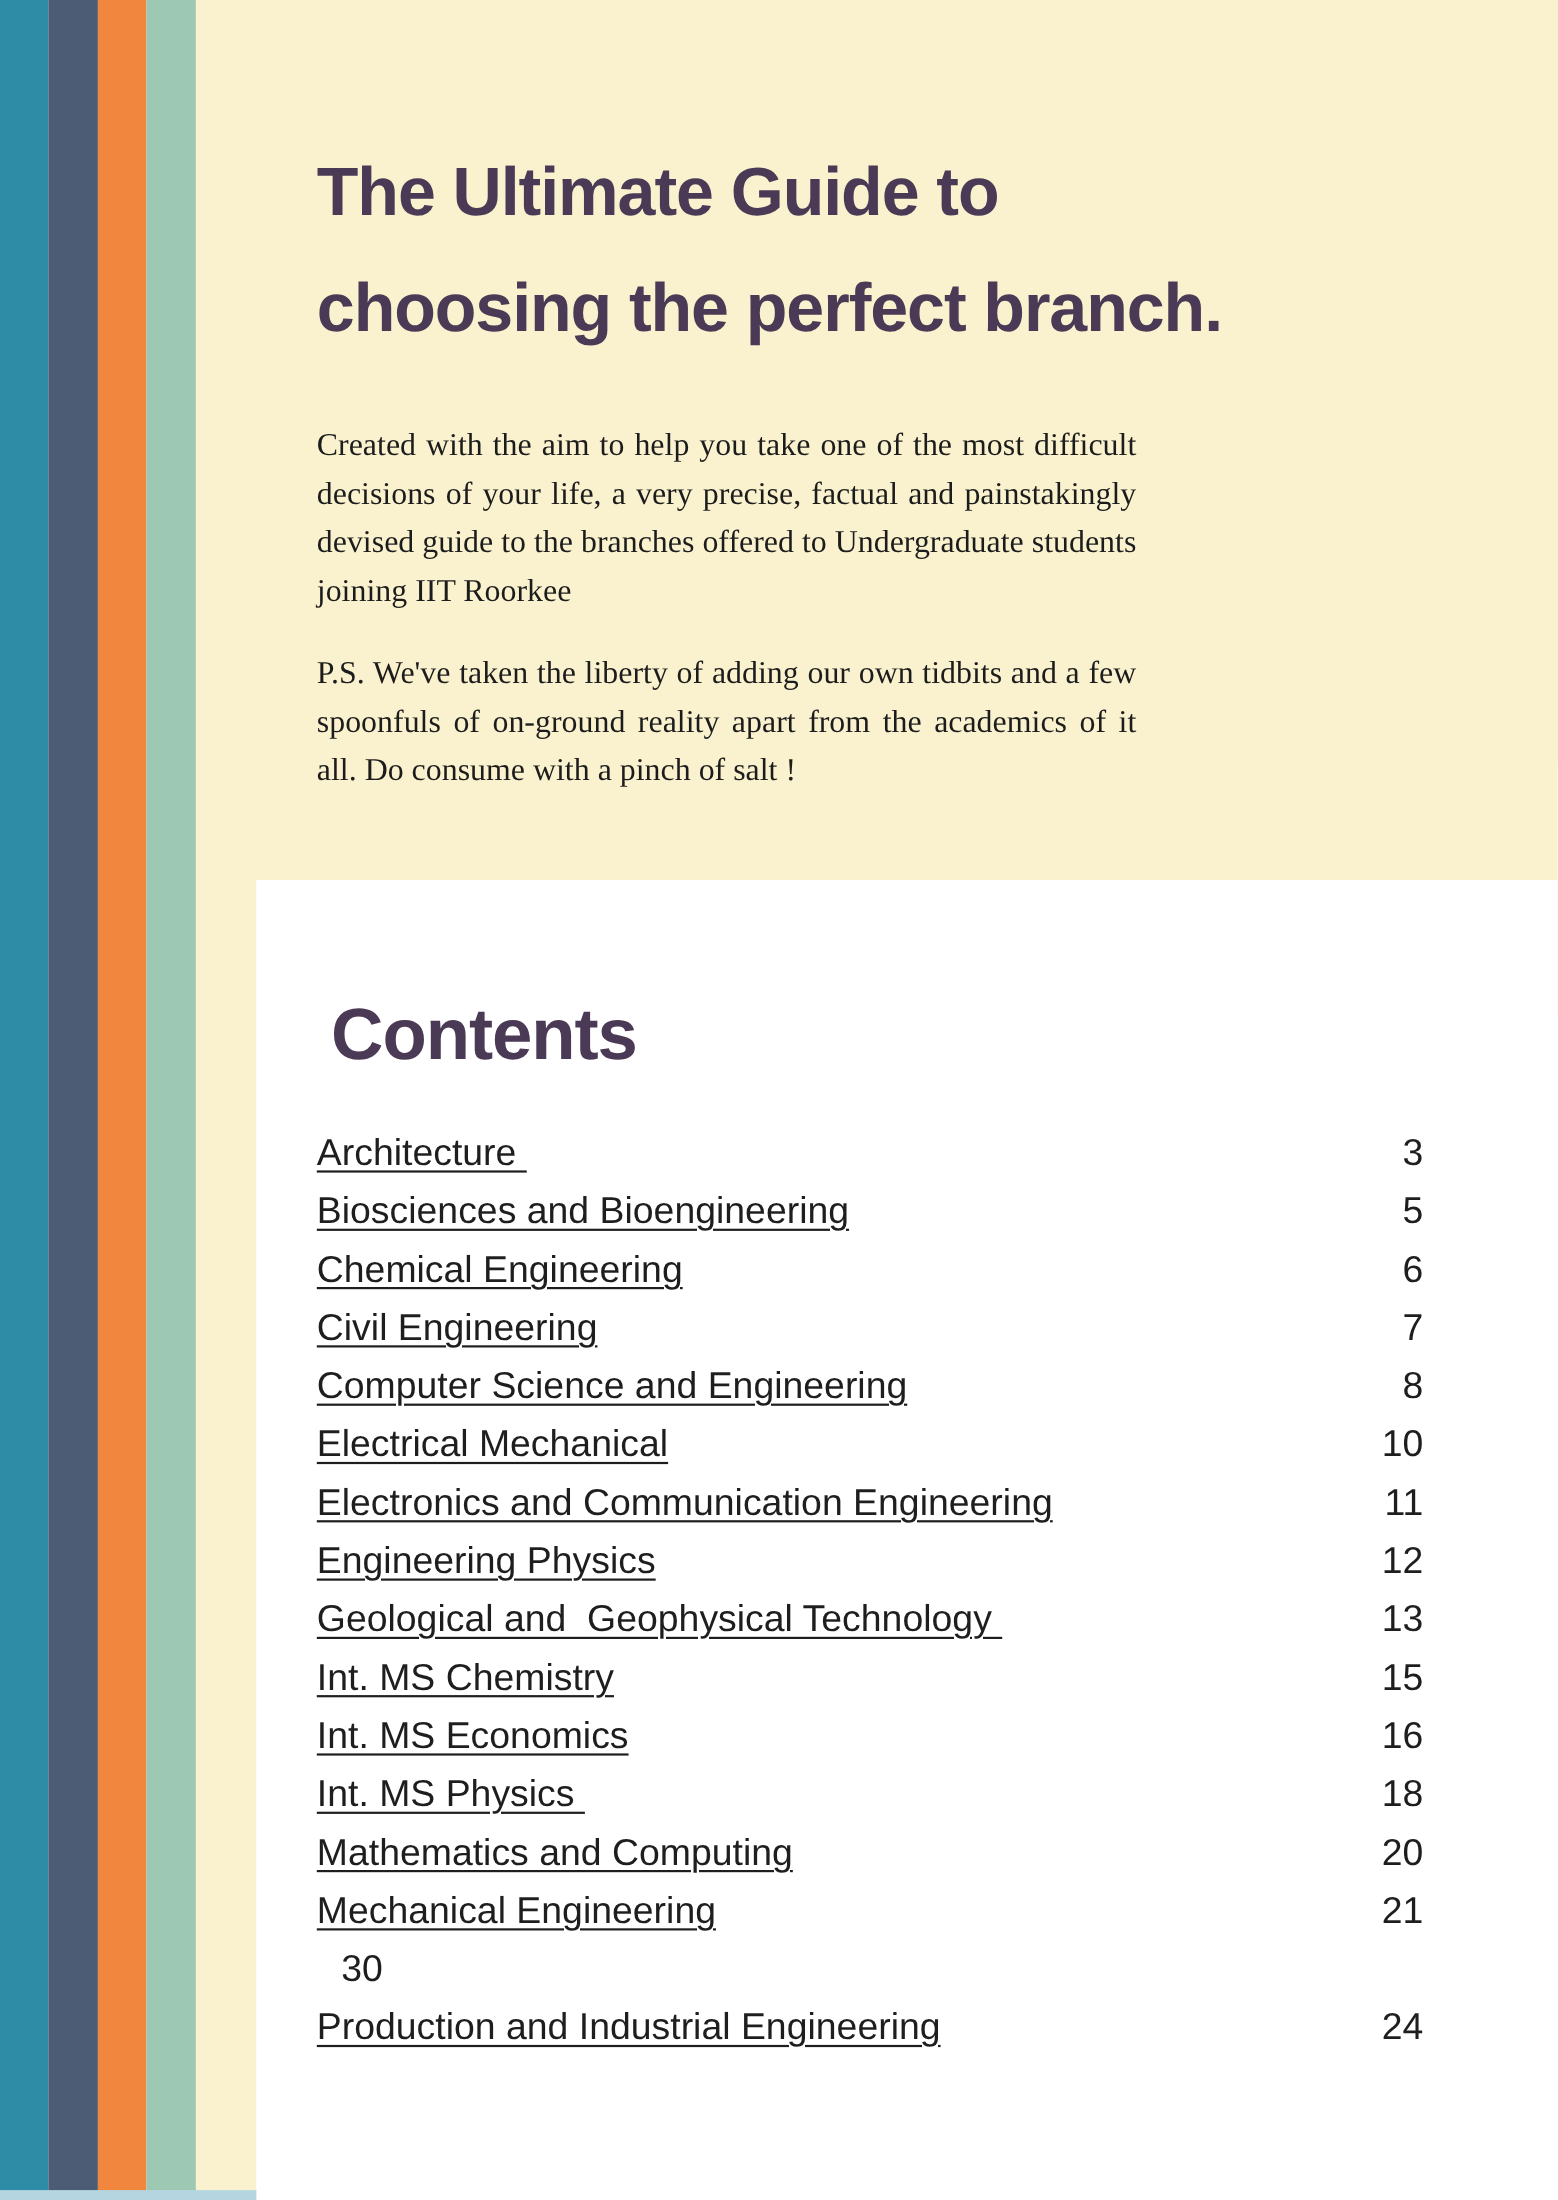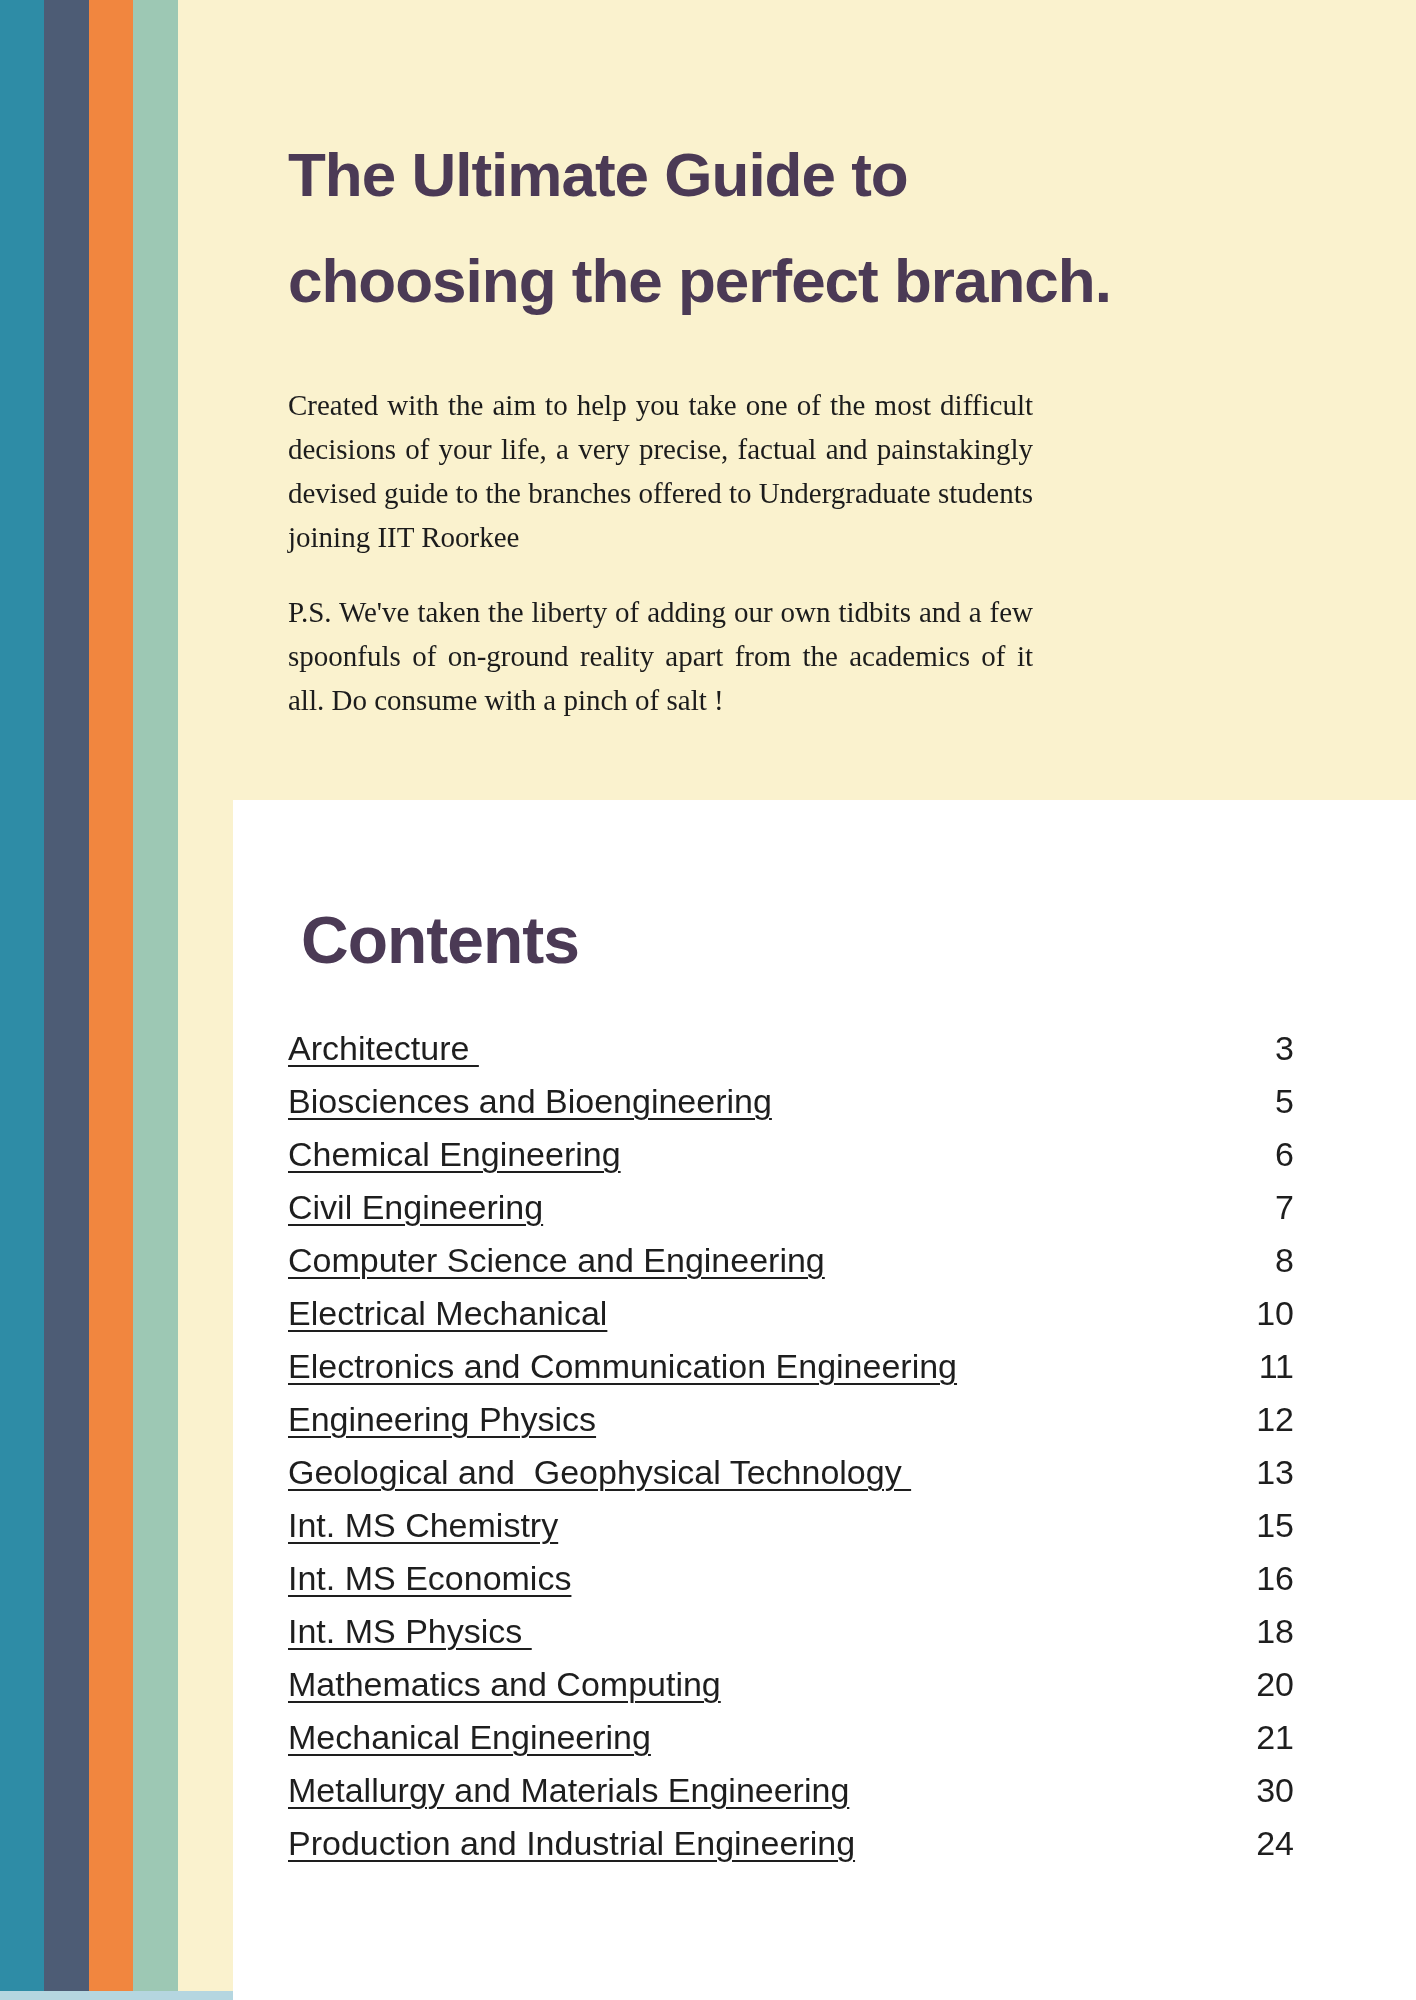--- a/index.html
+++ b/index.html
@@ -132,20 +132,19 @@
   </li>
     <li class="toc-row">
     <span class="toc-link">Mathematics and Computing</span>
     <span class="toc-page">20</span>
   </li>
     <li class="toc-row">
     <span class="toc-link">Mechanical Engineering</span>
     <span class="toc-page">21</span>
   </li>
     <li class="toc-row">
-    <span class="toc-link">Metallurgy and Materials Engineering</span>
     <span class="toc-page">30</span>
   </li>
     <li class="toc-row">
     <span class="toc-link">Production and Industrial Engineering</span>
     <span class="toc-page">24</span>
   </li>
   </ul>
 
 </body></html>

